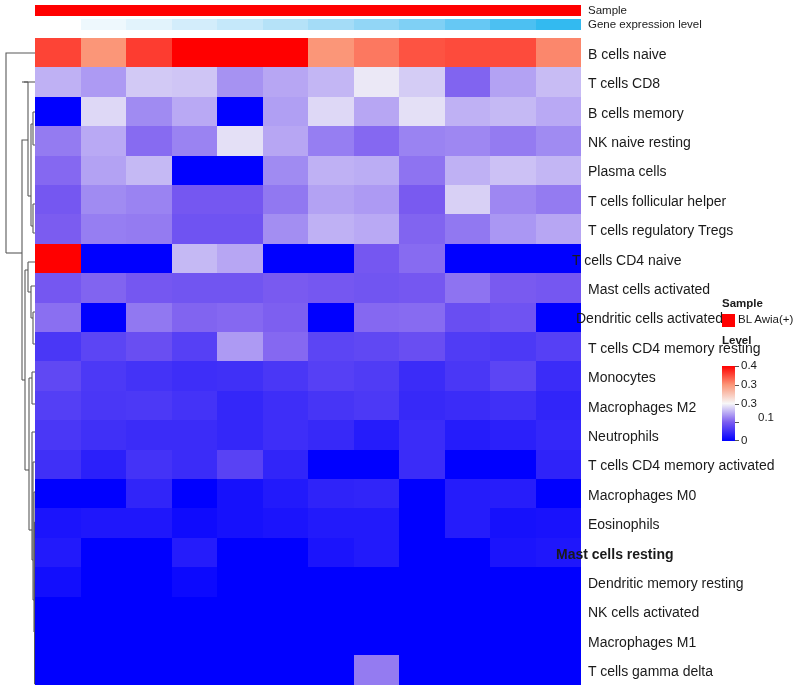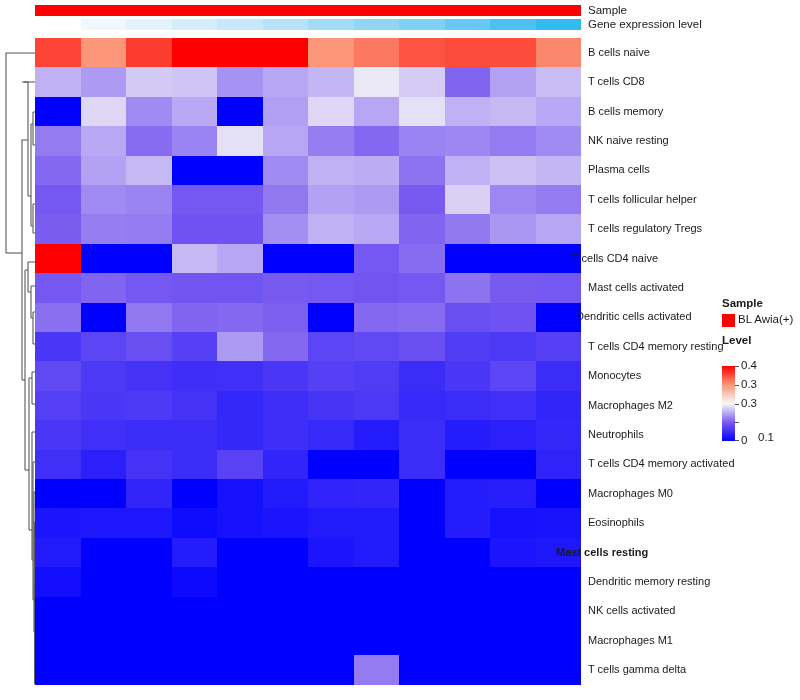--- a/index.html
+++ b/index.html
@@ -21,21 +21,21 @@
     position:absolute;font-size:11.5px;line-height:1;
     white-space:nowrap;color:#1a1a1a;
   }
 
   
   #heat{position:absolute;display:grid;}
   #heat .hcell{width:100%;height:100%;}
 
   
   .rowlabel{
-    position:absolute;font-size:11px;line-height:1;
+    position:absolute;font-size:14px;line-height:1;
     white-space:nowrap;color:#1a1a1a;
   }
 
   
   #legend{position:absolute;left:722px;top:298px;width:78px;}
   .leg-title{font-size:11.5px;font-weight:bold;line-height:1;margin-bottom:4px;}
   .leg-row{display:flex;align-items:center;gap:3px;margin-bottom:2px;}
   .leg-swatch{width:13px;height:13px;display:block;}
   .leg-text{font-size:11.5px;line-height:1;white-space:nowrap;}
   #level-block{margin-top:8px;}
@@ -448,21 +448,21 @@
       <div class="leg-title">Level</div>
       <div id="level-bar-wrap">
         <div id="level-bar" style="background: linear-gradient(rgb(255, 0, 0) 0%, rgb(254, 30, 24) 5%, rgb(253, 60, 48) 10%, rgb(253, 90, 72) 15%, rgb(252, 120, 96) 20%, rgb(251, 150, 120) 25%, rgb(250, 169, 145) 30%, rgb(249, 189, 171) 35%, rgb(249, 208, 196) 40%, rgb(248, 228, 222) 45%, rgb(247, 247, 247) 50%, rgb(222, 216, 246) 55%, rgb(197, 185, 244) 60%, rgb(173, 154, 243) 65%, rgb(148, 123, 241) 70%, rgb(123, 92, 240) 75%, rgb(98, 74, 243) 80%, rgb(74, 55, 246) 85%, rgb(49, 37, 249) 90%, rgb(25, 18, 252) 95%, rgb(0, 0, 255) 100%);"></div>
       <div class="level-tick" style="top: 0px;"></div>
           <div class="level-tlabel" style="top: 0px;">0.4</div>
           <div class="level-tick" style="top: 18.75px;"></div>
           <div class="level-tlabel" style="top: 18.75px;">0.3</div>
           <div class="level-tick" style="top: 37.5px;"></div>
           <div class="level-tlabel" style="top: 37.5px;">0.3</div>
           <div class="level-tick" style="top: 56.25px;"></div>
-          <div class="level-tlabel" style="top: 72px; padding-left: 17px;">0.1</div>
+          <div class="level-tlabel" style="top: 52px; padding-left: 17px;">0.1</div>
           <div class="level-tick" style="top: 74px;"></div>
           <div class="level-tlabel" style="top: 75px;">0</div>
         </div>
     </div>
 
   </div>
 
 </div>
 
 </body></html>

